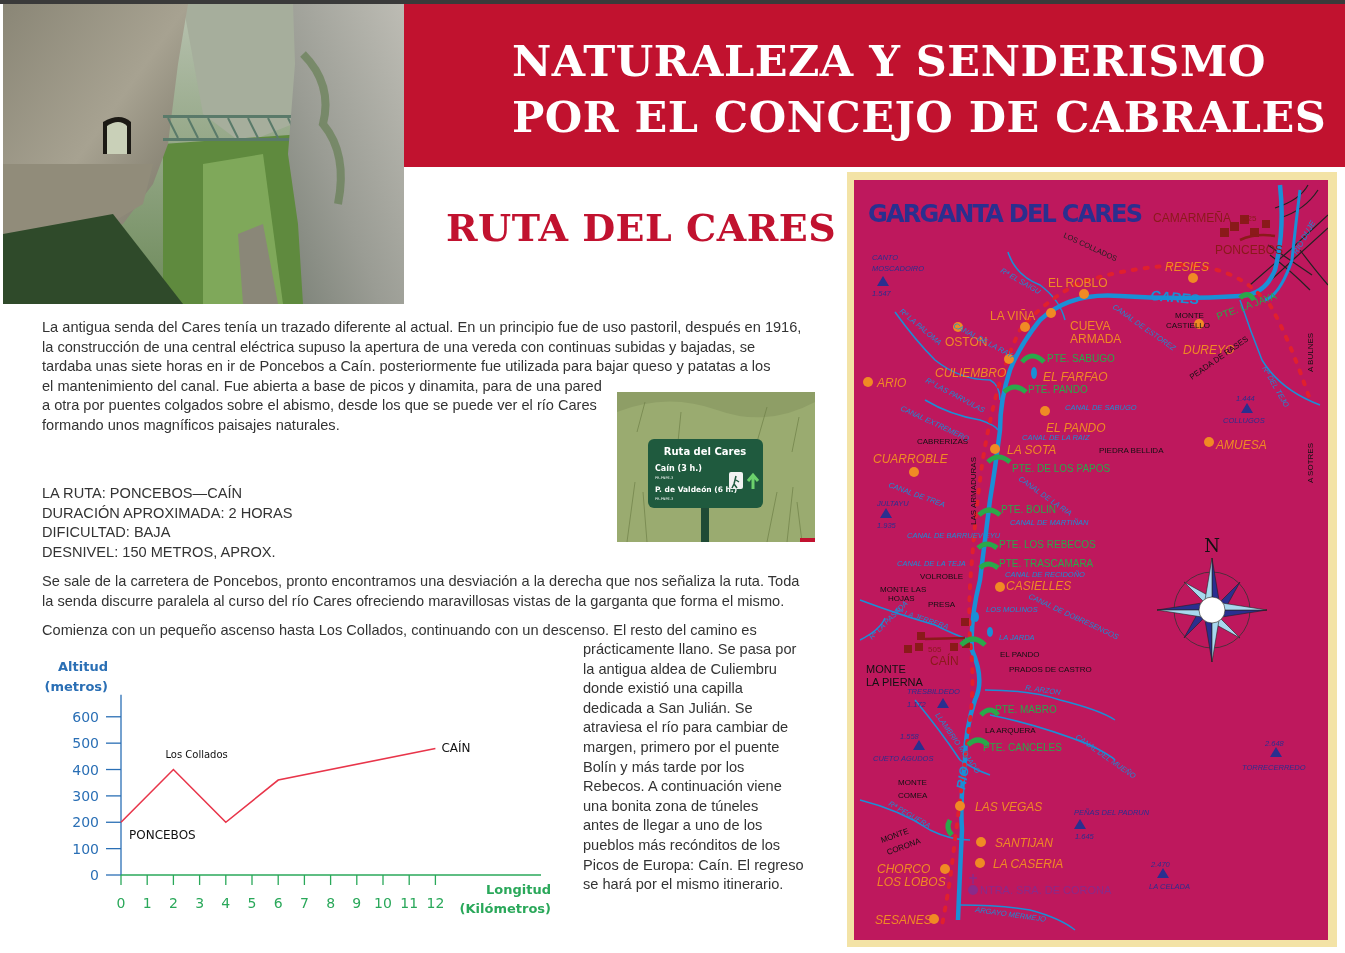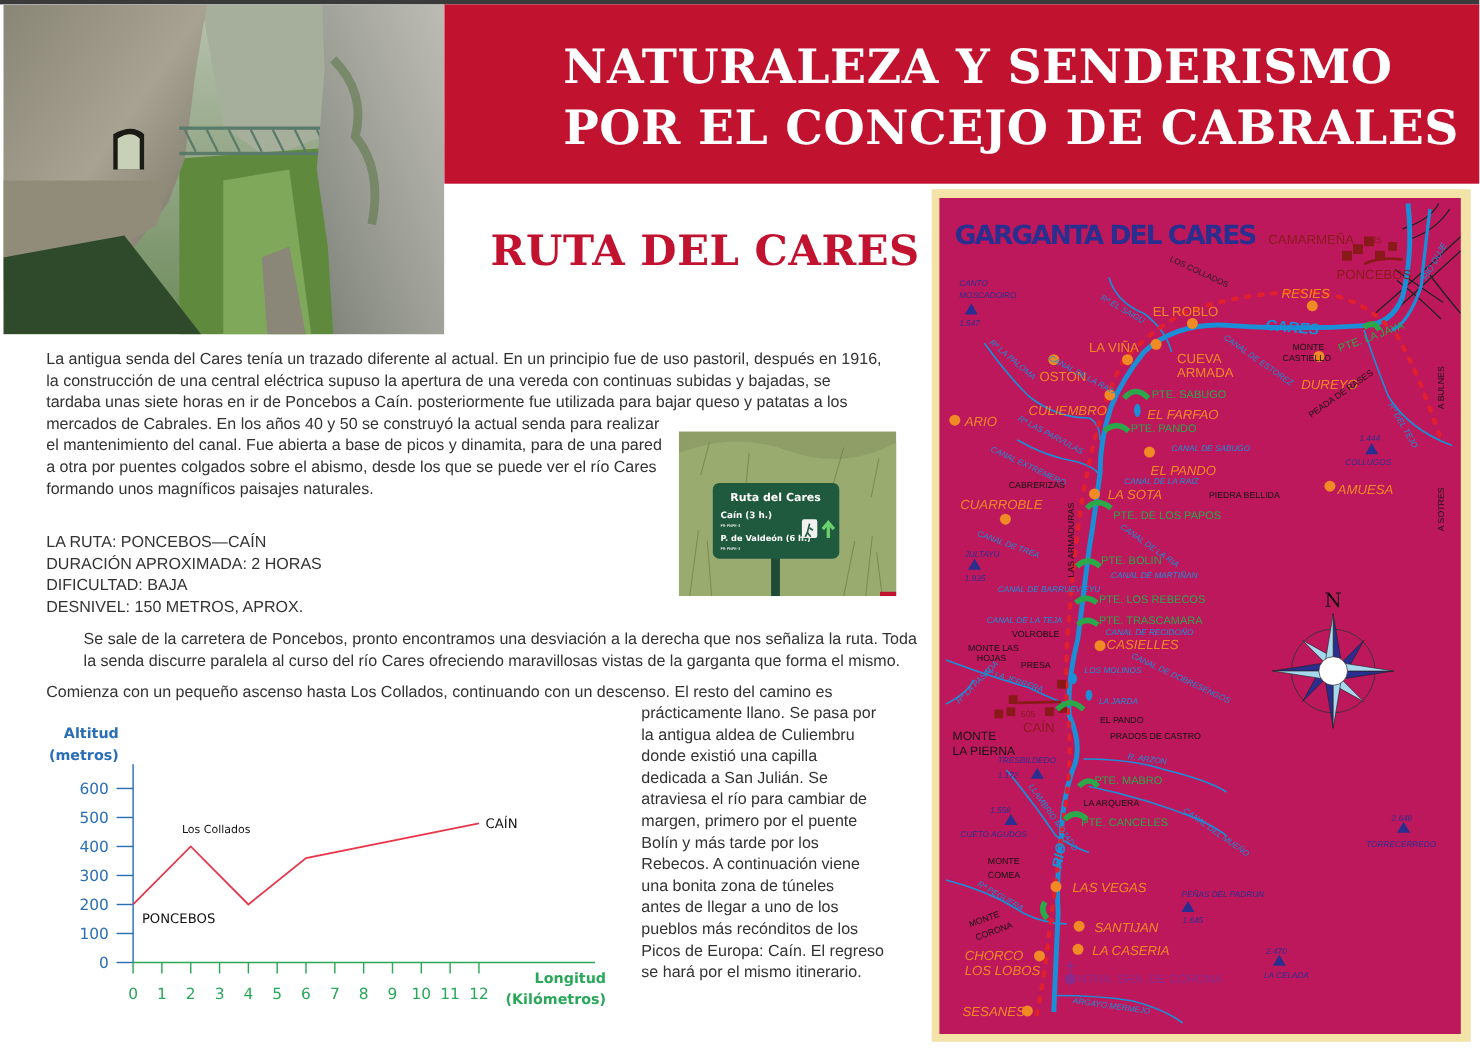--- a/index.html
+++ b/index.html
@@ -8,21 +8,21 @@
   .photo { position:absolute; left:3px; top:4px; width:401px; height:300px; overflow:hidden; }
   .banner { position:absolute; left:404px; top:4px; width:941px; height:163px; background:#c1122f; }
   .banner .t { position:absolute; left:66px; color:#fff; font-family:"DejaVu Serif", serif; font-weight:bold; font-size:43px; letter-spacing:0.5px; white-space:nowrap;margin-left:42px; }
   .banner .t1 { top:32px; } .banner .t2 { top:88px; }
   .route-title { position:absolute; left:446px; top:205px; color:#c1122f; font-family:"DejaVu Serif", serif; font-weight:bold; font-size:38px; letter-spacing:0.5px; white-space:nowrap; }
   .body-text { position:absolute; color:#333; font-family:"Liberation Sans", sans-serif; font-size:14.6px; line-height:19.6px; }
   .intro { left:42px; top:318px; width:760px; }
   .intro .line { display:block; white-space:nowrap; }
   .facts { left:42px; top:484px; line-height:19.6px; }
   .facts div { white-space:nowrap; }
-  .para2 { left:42px; top:572px; width:770px;margin-left:34px; }
+  .para2 { left:42px; top:572px; width:770px; }
   .para3 { left:42px; top:621px; white-space:nowrap; }
   .para4 { left:583px; top:640px; width:230px; }
   .para4 .line { display:block; white-space:nowrap; }
   .signphoto { position:absolute; left:617px; top:392px; width:198px; height:150px; overflow:hidden; }
   .chart { position:absolute; left:30px; top:650px; width:540px; height:280px; }
   .map-frame { position:absolute; left:847px; top:172px; width:490px; height:775px; background:#f3e3a6; }
   .map-inner { position:absolute; left:854px; top:180px; width:474px; height:760px; background:#be185d; overflow:hidden; }
 </style>
 </head>
 <body>
@@ -69,21 +69,20 @@
   <div class="t t1">NATURALEZA Y SENDERISMO</div>
   <div class="t t2">POR EL CONCEJO DE CABRALES</div>
 </div>
 
 <div class="route-title">RUTA DEL CARES</div>
 
 <div class="body-text intro">
   <span class="line">La antigua senda del Cares tenía un trazado diferente al actual. En un principio fue de uso pastoril, después en 1916,</span>
   <span class="line">la construcción de una central eléctrica supuso la apertura de una vereda con continuas subidas y bajadas, se</span>
   <span class="line">tardaba unas siete horas en ir de Poncebos a Caín. posteriormente fue utilizada para bajar queso y patatas a los</span>
-  <span class="line">mercados de Cabrales. En los años 40 y 50 se construyó la actual senda para realizar</span>
   <span class="line">el mantenimiento del canal. Fue abierta a base de picos y dinamita, para de una pared</span>
   <span class="line">a otra por puentes colgados sobre el abismo, desde los que se puede ver el río Cares</span>
   <span class="line">formando unos magníficos paisajes naturales.</span>
 </div>
 
 <div class="signphoto">
   <svg width="198" height="150" viewBox="0 0 198 150">
     <rect width="198" height="150" fill="#8e9e66"></rect>
     <path d="M0 20 Q50 0 100 18 T198 10 L198 150 L0 150 Z" fill="#9aab70"></path>
     <g stroke="#6f8048" stroke-width="1" opacity="0.7">

